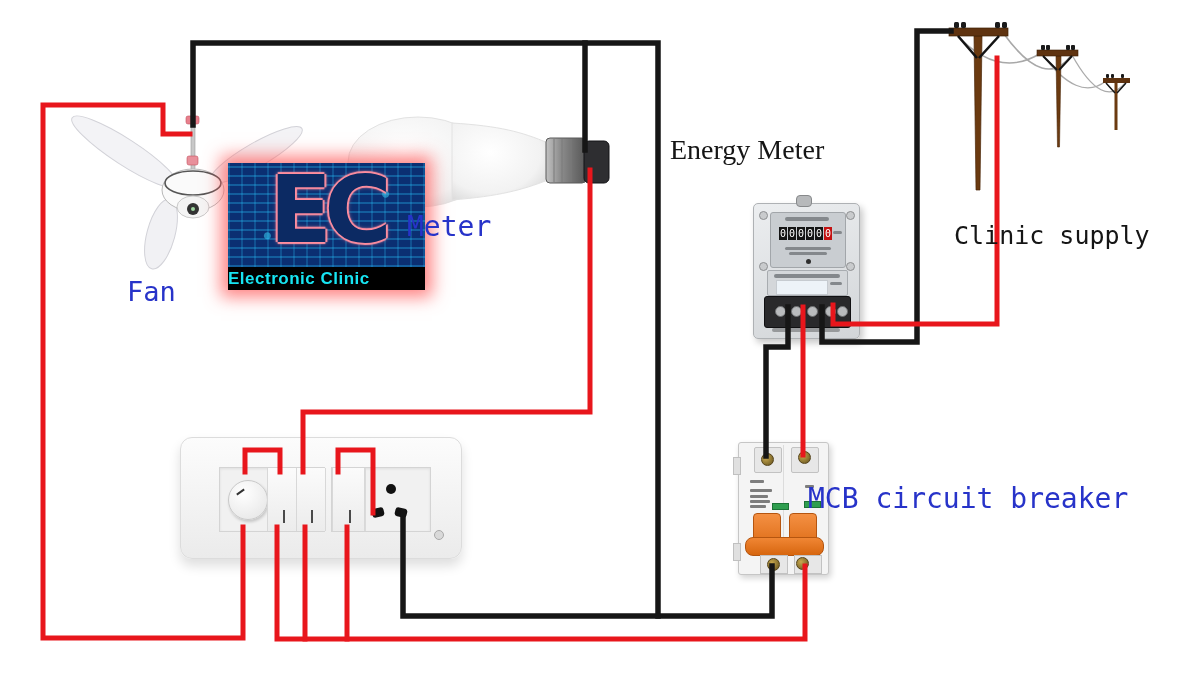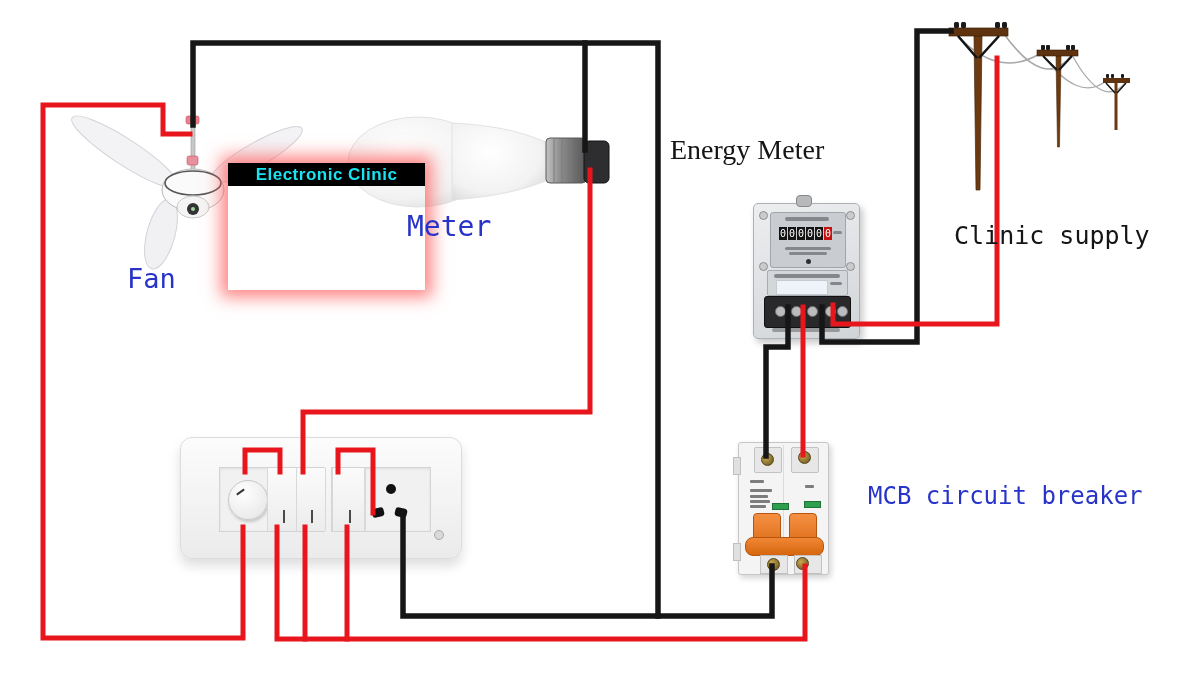--- a/index.html
+++ b/index.html
@@ -19,21 +19,21 @@
         background-image:
           repeating-linear-gradient(0deg, rgba(40,200,255,.30) 0 2px, transparent 2px 9px),
           repeating-linear-gradient(90deg, rgba(40,200,255,.22) 0 2px, transparent 2px 13px),
           radial-gradient(circle at 20% 70%, rgba(60,220,255,.5) 0 3px, transparent 4px),
           radial-gradient(circle at 80% 30%, rgba(60,220,255,.5) 0 3px, transparent 4px);}
   .logo-monogram{position:absolute;left:0;right:0;top:-4px;text-align:center;
         font-family:"DejaVu Sans",sans-serif;font-weight:900;font-size:92px;line-height:104px;
         letter-spacing:-8px;color:#0c2a63;
         text-shadow:0 0 5px rgba(255,130,150,.95),-2px 0 1px #ff96a6,2px 0 1px #ff96a6,
                     0 -2px 1px #ff96a6,0 2px 1px #ff96a6;}
-  .logo-banner{width:100%;height:23px;background:#000;display:flex;align-items:center;justify-content:center;}
+  .logo-banner{width:100%;height:23px;background:#000;display:flex;align-items:center;}
   .logo-banner span{font-family:"Liberation Sans",sans-serif;font-weight:800;font-size:17px;
         color:#17e4f2;letter-spacing:.5px;}
   
   .meter{left:753px;top:203px;width:105px;height:134px;background:linear-gradient(160deg,#eceef0,#d2d5d8);
          border:1px solid #aeb1b4;border-radius:5px;box-shadow:3px 4px 7px rgba(0,0,0,.22);z-index:2;}
   .meter-topscrew{left:42px;top:-9px;width:14px;height:10px;border-radius:4px;background:#b7b9bb;border:1px solid #87898b;}
   .m-screw{width:7px;height:7px;border-radius:50%;background:#c9cbcd;border:1px solid #8d8f91;}
   .meter-face{left:16px;top:8px;width:74px;height:54px;background:#c9cdd1;border:1px solid #a2a6aa;border-radius:3px;}
   .m-bar{position:absolute;background:#84888c;border-radius:2px;}
   .meter-counter{left:8px;top:14px;display:flex;gap:1px;}
@@ -148,20 +148,23 @@
       <rect x="1103" y="78" width="27" height="5" fill="#5f3310"></rect>
       <rect x="1106" y="74" width="3" height="4" rx="1" fill="#1a1a1a"></rect>
       <rect x="1111" y="74" width="3" height="4" rx="1" fill="#1a1a1a"></rect>
       <rect x="1121" y="74" width="3" height="4" rx="1" fill="#1a1a1a"></rect>
       <path d="M1106 83 L1115 93 M1126 83 L1117 93" stroke="#141414" stroke-width="1.5" fill="none"></path>
     </g>
   </g>
 </svg>
 
 <div class="abs logo">
+  <div class="logo-emblem">
+    <div class="logo-monogram">EC</div>
+  </div>
   <div class="logo-banner">
     <span>Electronic Clinic</span>
   </div>
 </div>
 
 <div class="abs meter">
   <div class="abs meter-topscrew"></div>
   <div class="abs m-screw" style="left:5px;top:7px;"></div>
   <div class="abs m-screw" style="left:92px;top:7px;"></div>
   <div class="abs m-screw" style="left:92px;top:58px;"></div>
@@ -262,17 +265,17 @@
     <polyline points="590,170 590,412 303,412 303,472" stroke="#e8161c" stroke-width="5"></polyline>
     <polyline points="338,472 338,450 373,450 373,513" stroke="#e8161c" stroke-width="5"></polyline>
     <polyline points="277,527 277,639 805,639 805,566" stroke="#e8161c" stroke-width="5"></polyline>
     <polyline points="305,527 305,639" stroke="#e8161c" stroke-width="5"></polyline>
     <polyline points="347,527 347,639" stroke="#e8161c" stroke-width="5"></polyline>
     <polyline points="803,307 803,455" stroke="#e8161c" stroke-width="5"></polyline>
     <polyline points="833,305 833,324 997,324 997,58" stroke="#e8161c" stroke-width="5"></polyline>
   </g>
 </svg>
 
-<div class="diagram-label lbl-blue" style="left:127px;top:263px;font-size:27px;z-index:5;">Fan</div>
+<div class="diagram-label lbl-blue" style="left:127px;top:276px;font-size:27px;z-index:5;">Fan</div>
 <div class="diagram-label lbl-blue" style="left:407px;top:210px;font-size:28px;z-index:5;">Meter</div>
 <div class="diagram-label lbl-black" style="left:670px;top:134px;font-size:28px;z-index:5;font-family:Liberation Serif, serif;">Energy Meter</div>
 <div class="diagram-label lbl-black" style="left:954px;top:221px;font-size:25px;z-index:5;">Clinic supply</div>
-<div class="diagram-label lbl-blue" style="left:868px;top:482px;font-size:24px;z-index:5;">MCB circuit breaker</div>
+<div class="diagram-label lbl-blue" style="left:808px;top:482px;font-size:28px;z-index:5;">MCB circuit breaker</div>
 
 </body></html>

